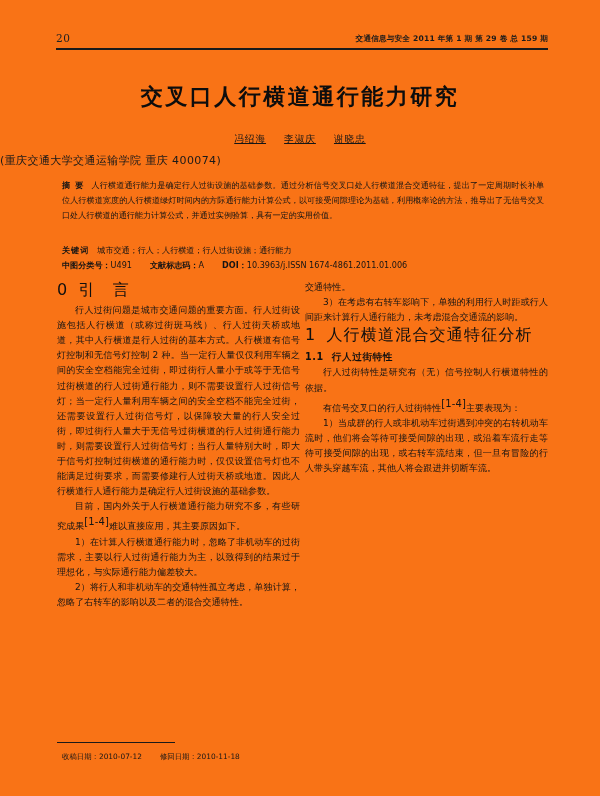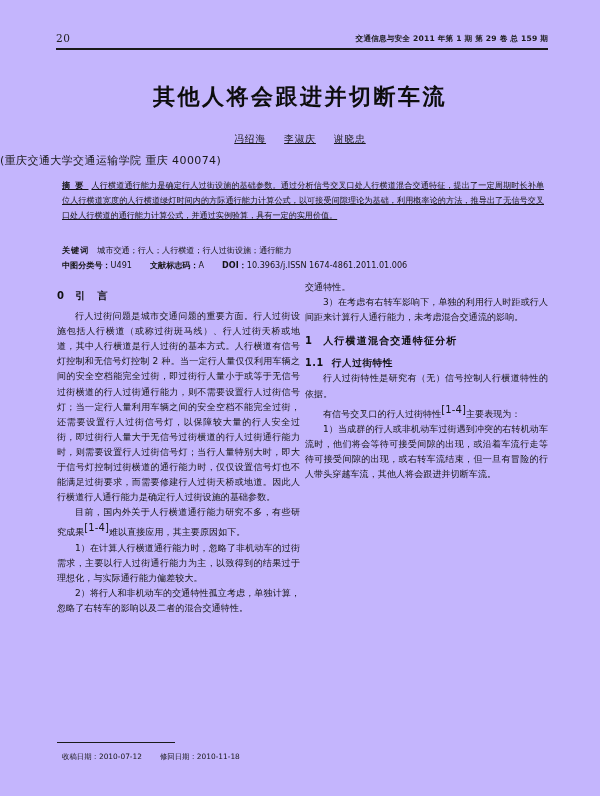--- a/index.html
+++ b/index.html
@@ -11,21 +11,21 @@
     width: 600px;
     height: 796px;
     font-family: "DejaVu Sans", "Liberation Sans", sans-serif;
     color: #1c1c1c;
     position: relative;
     overflow: hidden;
   }
   .page {
     position: absolute;
     inset: 0;
-    background: #c4b5fd;
+    background: #f97316;
   }
   
   .runhead {
     position: absolute;
     left: 56px;
     right: 52px;
     top: 28px;
     height: 16px;
     display: flex;
     align-items: flex-end;
@@ -90,21 +90,20 @@
   
   .absblock {
     position: absolute;
     left: 62px;
     right: 56px;
     top: 178px;
     font-size: 8.1px;
     line-height: 15.2px;
     color: #141414;
     text-align: justify;
-    text-decoration: underline;
   }
   .absblock .lbl {
     font-weight: bold;
     letter-spacing: 5px;
     margin-right: 3px;
   }
   .absblock p { margin: 0; }
   .absblock .abs-body { text-indent: 0; }
   .kw {
     position: absolute;
@@ -141,24 +140,24 @@
   }
   .col-left  { left: 57px; }
   .col-right { left: 305px; }
   .col p {
     margin: 0;
     text-indent: 18px;
     letter-spacing: .1px;
   }
   .col p.noind { text-indent: 0; }
   .h1 {
-    font-size: 10px;
-    font-weight: bold;
+    font-size: 16px;
+    font-weight: normal;
     letter-spacing: 1.2px;
-    margin: 8px 0 6px 0;
+    margin: 2px 0 6px 0;
     color: #0f0f0f;
   }
   .h1 .num { margin-right: 10px; }
   .h2 {
     font-size: 9.6px;
     font-weight: bold;
     letter-spacing: .6px;
     margin: 7px 0 1px 0;
     color: #0f0f0f;
   }
@@ -189,21 +188,21 @@
 <body>
 
 <div class="page">
 
   <div class="runhead">
     <div class="pageno">20</div>
     <div class="journal">交通信息与安全   2011 年第 1 期   第 29 卷   总 159 期</div>
   </div>
   <div class="rule-top"></div>
 
-  <div class="title">其他人将会跟进并切断车流</div>
+  <div class="title">交叉口人行横道通行能力研究</div>
 
   <div class="authors">
     <span>冯绍海</span>
     <span>李淑庆</span>
     <span>谢晓忠</span>
   </div>
   <div class="affil">(重庆交通大学交通运输学院   重庆 400074)</div>
 
   <div class="absblock">
     <p class="abs-body"><span class="lbl">摘要</span><span>人行横道通行能力是确定行人过街设施的基础参数。通过分析信号交叉口处人行横道混合交通特征，提出了一定周期时长补单位人行横道宽度的人行横道绿灯时间内的方际通行能力计算公式，以可接受间隙理论为基础，利用概率论的方法，推导出了无信号交叉口处人行横道的通行能力计算公式，并通过实例验算，具有一定的实用价值。</span></p>

